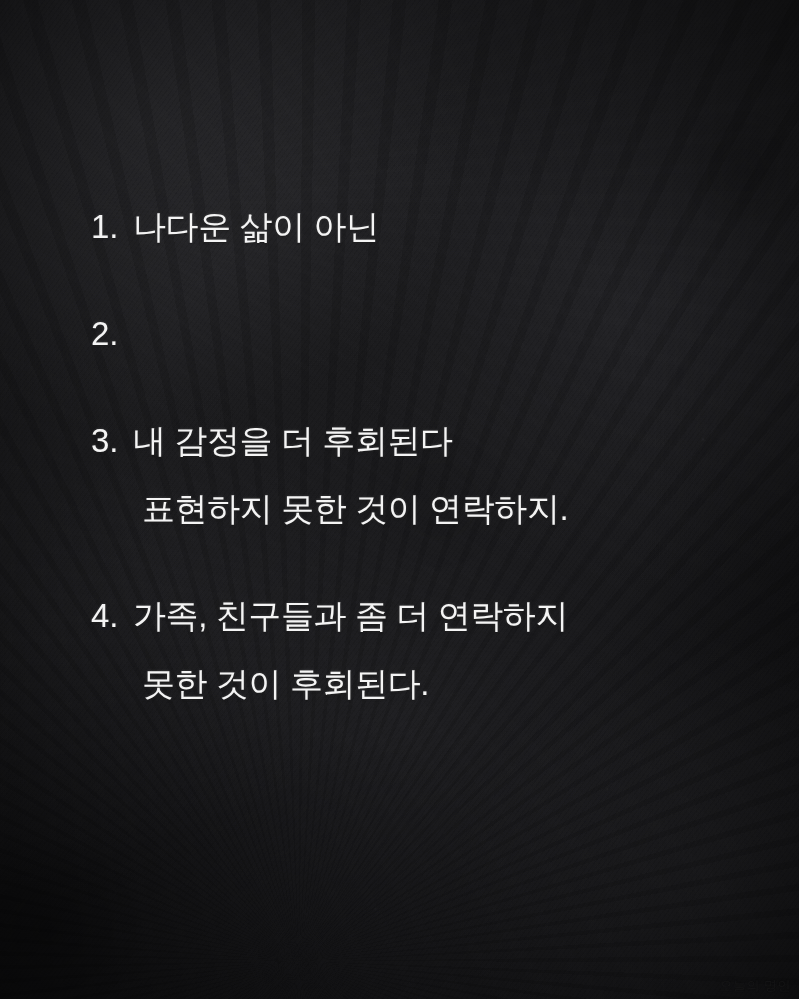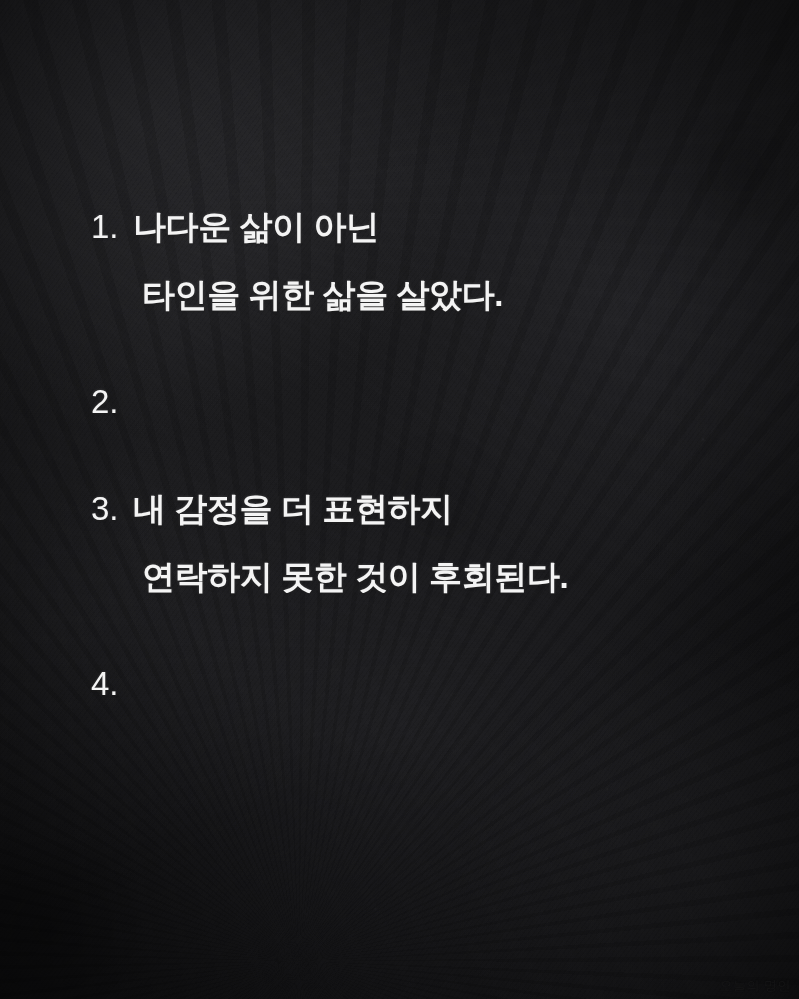--- a/index.html
+++ b/index.html
@@ -108,21 +108,21 @@
     letter-spacing: -0.2px;
   }
 
   .lines {
     flex: 1 1 auto;
     min-width: 0;
   }
 
   .line {
     font-size: 33px;
-    font-weight: 700;
+    font-weight: 400;
     line-height: 68px;
     color: #f4f4f4;
     white-space: nowrap;
     letter-spacing: -0.4px;
     text-shadow: 0 0 3px rgba(255,255,255,0.20), 0 1px 2px rgba(0,0,0,0.75);
   }
 
   .line-2 {
     padding-left: 9px;
   }
@@ -151,41 +151,42 @@
   <div class="tex-vignette"></div>
 
   <div class="content">
 
     <ol class="list">
 
       <li class="item">
         <span class="num">1.</span>
         <span class="lines">
           <div class="line line-1">나다운 삶이 아닌</div>
-          <div class="line line-2">타인을 위한 삶을 살았다.</div>
         </span>
       </li>
 
       <li class="item">
         <span class="num">2.</span>
         <span class="lines">
         </span>
       </li>
 
       <li class="item">
         <span class="num">3.</span>
         <span class="lines">
-          <div class="line line-1">내 감정을 더 표현하지</div>
-          <div class="line line-2">연락하지 못한 것이 후회된다.</div>
+          <div class="line line-1">내 감정을 더 후회된다</div>
+          <div class="line line-2">표현하지 못한 것이 연락하지.</div>
         </span>
       </li>
 
       <li class="item">
         <span class="num">4.</span>
         <span class="lines">
+          <div class="line line-1">가족, 친구들과 좀 더 연락하지</div>
+          <div class="line line-2">못한 것이 후회된다.</div>
         </span>
       </li>
 
     </ol>
 
     <div class="watermark">오늘의 명언</div>
 
   </div>
 </div>
 

